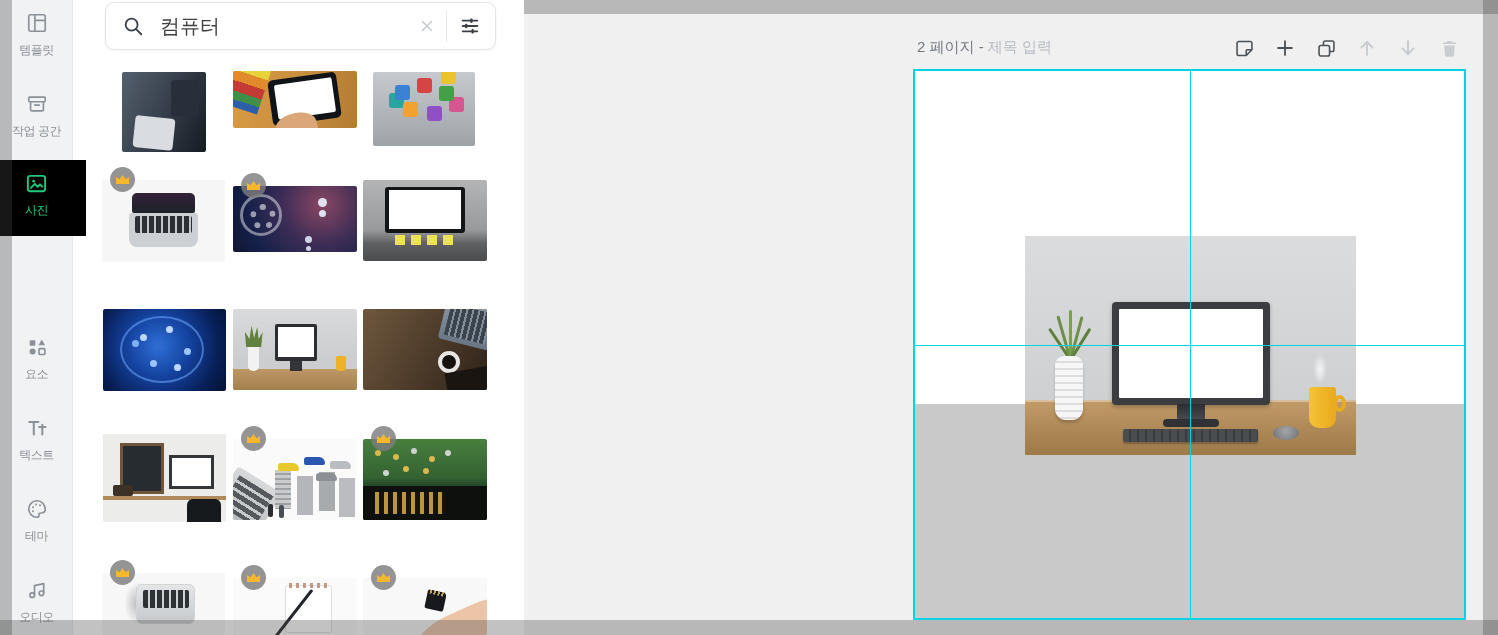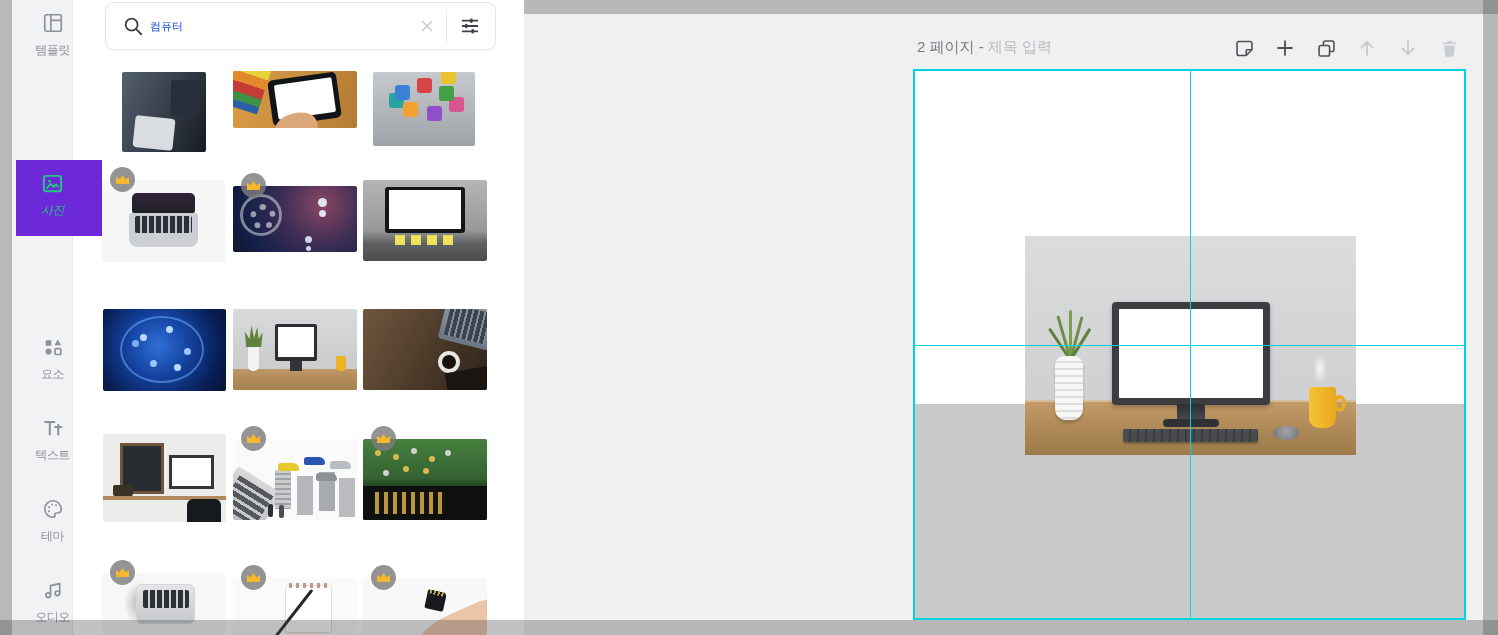--- a/index.html
+++ b/index.html
@@ -9,31 +9,31 @@
 
   
   .dim { position:absolute; background:rgba(70,70,70,0.33); z-index:60; pointer-events:none; }
   .dim-left   { left:0; top:0; width:12px; height:635px; }
   .dim-bottom { left:0; top:620px; width:1498px; height:15px; }
   .dim-right  { left:1483px; top:0; width:15px; height:635px; }
   .dim-top    { left:524px; top:0; width:974px; height:14px; }
 
   
   .rail { position:absolute; left:0; top:0; width:73px; height:635px; background:#f1f2f3; border-right:1px solid #e7e8ea; z-index:5; }
-  .rail-item { position:absolute; left:16px; width:86px; height:76px; cursor:pointer; color:#8b9199; text-align:center; }
+  .rail-item { position:absolute; left:0; width:86px; height:76px; cursor:pointer; color:#8b9199; text-align:center; }
   .rail-item .ric { position:absolute; top:11px; left:0; width:73px; height:24px; display:flex; align-items:center; justify-content:center; }
   .rail-item .rlab { position:absolute; top:42px; left:0; width:73px; font-size:12px; letter-spacing:-0.5px; white-space:nowrap; }
-  .rail-item.active { background:#6d28d9; color:#20c97d;font-style:italic; }
+  .rail-item.active { background:#000000; color:#20c97d; }
   .rail-item.active .rlab { color:#20c97d; }
 
   
   .panel { position:absolute; left:73px; top:0; width:451px; height:635px; background:#ffffff; z-index:4; }
   .searchbox { position:absolute; left:32px; top:2px; width:391px; height:48px; background:#fff; border:1px solid #e3e5e8; border-radius:9px; box-shadow:0 1px 3px rgba(0,0,0,.05); display:flex; align-items:center; z-index:8; }
   .searchbox .mag { margin-left:16px; flex:0 0 auto; display:flex; }
-  .searchbox input { flex:1 1 auto; border:none; outline:none; font-size:11px; color:#1d4ed8; margin-left:6px; font-family:inherit; background:transparent; min-width:0; }
+  .searchbox input { flex:1 1 auto; border:none; outline:none; font-size:20px; color:#404040; margin-left:16px; font-family:inherit; background:transparent; min-width:0; }
   .searchbox .clr { flex:0 0 auto; display:flex; cursor:pointer; margin-right:10px; }
   .searchbox .sep { flex:0 0 auto; width:1px; height:32px; background:#e6e8eb; }
   .searchbox .filter { flex:0 0 auto; display:flex; cursor:pointer; margin:0 14px 0 12px; }
 
   
   .thumb { position:absolute; border-radius:2px; overflow:visible; cursor:pointer; }
   .thumb .art { position:absolute; inset:0; border-radius:2px; overflow:hidden; }
   .thumb .art > i { position:absolute; display:block; }
   .crown-badge { position:absolute; left:8px; top:-13px; width:25px; height:25px; border-radius:50%; background:rgba(125,125,125,.82); z-index:6; display:flex; align-items:center; justify-content:center; }
   .crown { width:13px; height:9px; background:#f4b72e; clip-path:polygon(0 100%,0 22%,27% 48%,50% 0,73% 48%,100% 22%,100% 100%); }
@@ -157,20 +157,30 @@
     <div class="rail-item" style="top:0">
       <span class="ric">
         <svg width="22" height="22" viewBox="0 0 24 24" fill="none" stroke="currentColor" stroke-width="1.8" stroke-linecap="round" stroke-linejoin="round">
             <rect x="3" y="3" width="18" height="18" rx="2"></rect>
             <path d="M9.7 3v18"></path>
             <path d="M9.7 9.2H21"></path>
           </svg>
       </span>
       <span class="rlab">템플릿</span>
     </div>
+    <div class="rail-item" style="top:81px">
+      <span class="ric">
+        <svg width="22" height="22" viewBox="0 0 24 24" fill="none" stroke="currentColor" stroke-width="1.8" stroke-linecap="round" stroke-linejoin="round">
+            <rect x="3" y="4.5" width="18" height="5" rx="1"></rect>
+            <path d="M5 9.5v8.5a1.5 1.5 0 0 0 1.5 1.5h11a1.5 1.5 0 0 0 1.5-1.5V9.5"></path>
+            <path d="M9.5 13.2h5"></path>
+          </svg>
+      </span>
+      <span class="rlab">작업 공간</span>
+    </div>
     <div class="rail-item active" style="top:160px">
       <span class="ric">
         <svg width="23" height="23" viewBox="0 0 24 24" fill="none" stroke="currentColor" stroke-width="2" stroke-linecap="round" stroke-linejoin="round">
             <rect x="3" y="4" width="18" height="16" rx="2.5"></rect>
             <circle cx="9" cy="9.6" r="1.4" fill="currentColor" stroke="none"></circle>
             <path d="M6.2 16.6l4-4.2 3 3.1 2.4-2.5 2.2 2.3"></path>
           </svg>
       </span>
       <span class="rlab">사진</span>
     </div>

